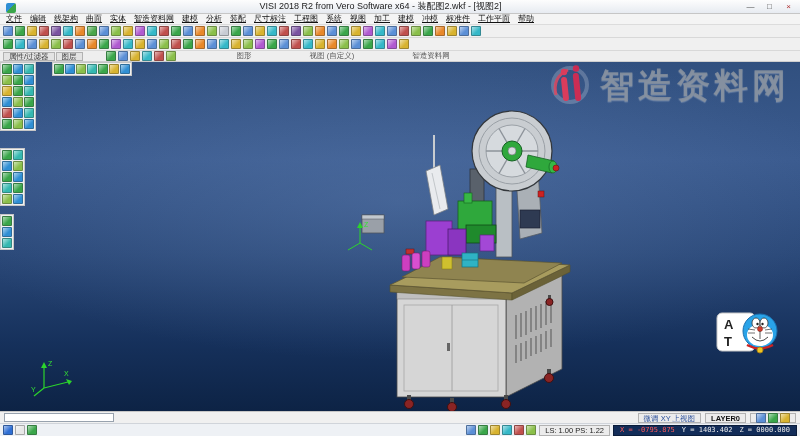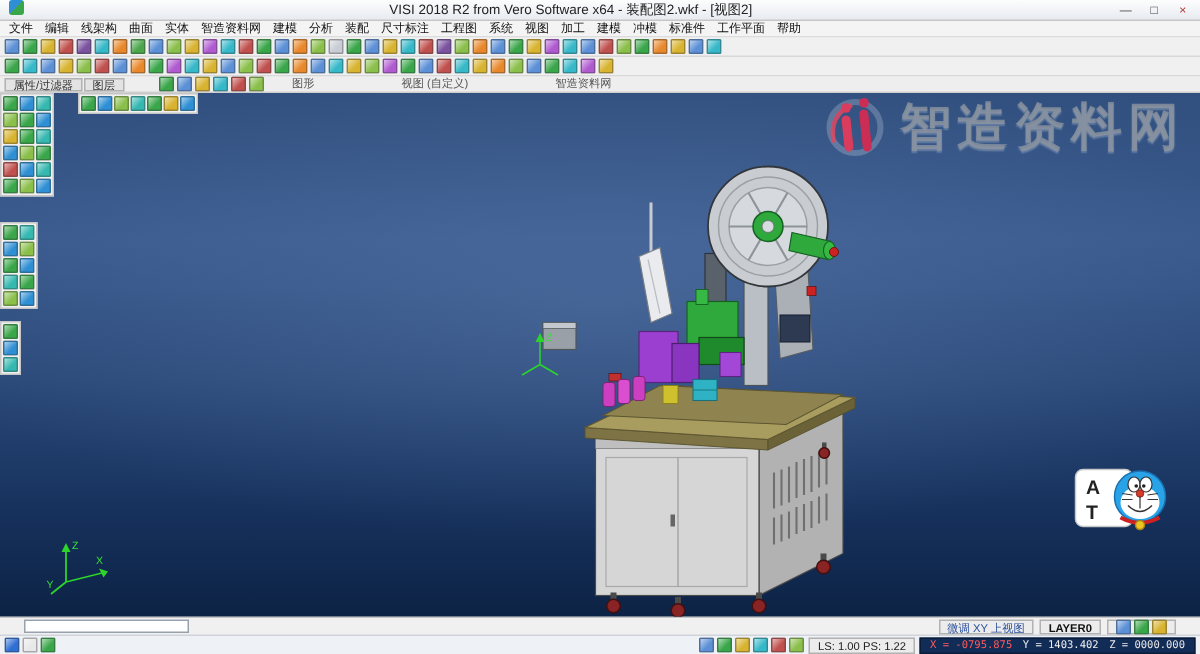--- a/index.html
+++ b/index.html
@@ -1,41 +1,41 @@
 <!DOCTYPE html>
 <html><head>
 <meta charset="utf-8">
 <style>
   * { box-sizing: border-box; margin: 0; padding: 0; }
   body { background: #2a2a2a; font-family: "Liberation Sans", "DejaVu Sans", sans-serif; }
   #app { position: relative; width: 800px; height: 436px; background: #f0f0f0; overflow: hidden; }
 
   
-  .titlebar { height: 14px; display: flex; align-items: flex-start; background: linear-gradient(#fdfdfd, #e7ebf1); border-bottom: 1px solid #c6c6c6; padding: 0 2px; }
+  .titlebar { height: 14px; display: flex; align-items: flex-end; background: linear-gradient(#fdfdfd, #e7ebf1); border-bottom: 1px solid #c6c6c6; padding: 0 2px; }
   .app-icon { width: 10px; height: 10px; border-radius: 2px; background: linear-gradient(135deg, #2f8fd4 0 50%, #3aa64a 50% 100%); margin: 0 4px; flex: none; }
   .title-text { flex: 1; text-align: center; font-size: 9px; color: #222; white-space: nowrap; overflow: hidden; }
   .win-btns { display: flex; height: 100%; }
   .win-btn { width: 19px; display: flex; align-items: center; justify-content: center; font-size: 8px; color: #444; }
   .win-btn.close { color: #b03030; }
 
   
   .menubar { height: 11px; display: flex; align-items: center; background: #f4f4f4; border-bottom: 1px solid #dcdcdc; padding-left: 2px; }
-  .menu-item { padding: 0 4px; font-size: 8px; line-height: 10px; color: #111; white-space: nowrap; }
+  .menu-item { padding: 0 4px; font-size: 8px; line-height: 10px; color: #111; white-space: nowrap; text-decoration: underline; }
 
   
   .toolbar { height: 13px; display: flex; align-items: center; gap: 2px; padding: 0 3px; background: #f0f0f0; border-bottom: 1px solid #d8d8d8; }
   .tbico { position: relative; width: 10px; height: 10px; flex: none; border: 1px solid rgba(50,50,50,.35); border-radius: 1px; }
   .tbico::after { content: ""; position: absolute; inset: 0; background: linear-gradient(135deg, rgba(255,255,255,.6), rgba(255,255,255,0) 60%); }
 
   
   .subbar { height: 11px; display: flex; align-items: center; background: #eeeeee; border-bottom: 1px solid #cfcfcf; padding: 0 3px; gap: 19px; }
   .tabs { display: flex; gap: 1px; }
   .tab { border: 1px solid #b2b2b2; background: #e3e3e3; padding: 0 5px; font-size: 7.5px; line-height: 8px; height: 9px; color: #333; white-space: nowrap; }
   .iconrow { display: flex; gap: 2px; margin-left: 4px; }
-  .captions { display: flex; gap: 58px; }
+  .captions { display: flex; margin-left: 42px; gap: 58px; }
   .caption { font-size: 7.5px; color: #555; white-space: nowrap; }
 
   
   .main { position: relative; height: 349px; overflow: hidden;
     background:
       radial-gradient(90% 70% at 50% 40%, rgba(100,132,182,.38) 0%, rgba(100,132,182,0) 65%),
       linear-gradient(180deg, #31507f 0%, #3a5a8e 28%, #2a4878 55%, #16315c 80%, #0d2345 100%);
   }
   .strip { position: absolute; background: #f0f0f0; border: 1px solid #c6c6c6; padding: 1px; display: grid; gap: 1px; z-index: 5; }
   .stripA { left: 0; top: 0; grid-template-columns: repeat(3, 10px); }
@@ -47,21 +47,21 @@
   .triad-bl { position: absolute; left: 30px; top: 292px; z-index: 3; }
 
   
   .watermark { position: absolute; top: 3px; right: 10px; display: flex; align-items: flex-start; gap: 6px; z-index: 8; opacity: .95; }
   .wm-text { font-size: 34px; font-weight: bold; letter-spacing: 4px; color: rgba(148,154,162,.78); text-shadow: 0 1px 1px rgba(255,255,255,.25); line-height: 40px; white-space: nowrap; }
 
   
   .sticker { position: absolute; right: 20px; bottom: 56px; z-index: 8; }
 
   
-  .status-a { height: 12px; display: flex; align-items: center; background: #f0f0f0; border-top: 1px solid #c6c6c6; padding: 0 16px; gap: 4px; font-size: 7.5px; }
+  .status-a { height: 12px; display: flex; align-items: center; background: #f0f0f0; border-top: 1px solid #c6c6c6; padding: 0 4px; gap: 4px; font-size: 7.5px; }
   .cmd-input { width: 110px; height: 9px; background: #fff; border: 1px solid #98a2ae; font-size: 7.5px; padding: 0 2px; }
   .spacer { flex: 1; }
   .seg { border: 1px solid #b2b2b2; background: #ececec; padding: 0 5px; height: 10px; line-height: 9px; color: #2a4f9a; white-space: nowrap; }
   .seg.layer { font-weight: bold; color: #111; }
   .seg.iconseg { display: flex; align-items: center; gap: 2px; }
   .status-b { height: 13px; display: flex; align-items: center; background: #eef1f5; border-top: 1px solid #d0d4da; padding: 0 3px; gap: 3px; font-size: 7.5px; }
   .iconcluster { display: flex; gap: 2px; }
   .scale-seg { border: 1px solid #b2b2b2; background: #ececec; color: #222; padding: 0 5px; height: 11px; line-height: 10px; white-space: nowrap; }
   .coords { display: flex; gap: 7px; align-items: center; background: #122c58; border: 1px solid #0a1c3a; padding: 0 6px; height: 11px; font-family: "DejaVu Sans Mono", monospace; font-size: 7px; white-space: nowrap; justify-content: center; }
   .coord-x { color: #ff5a5a; }

